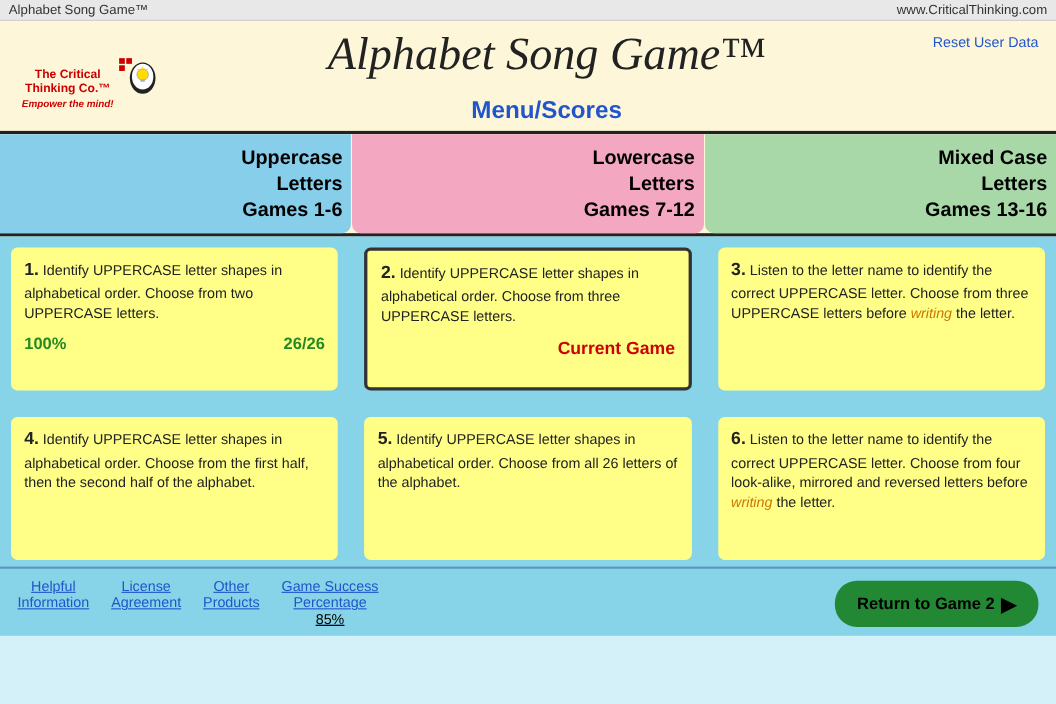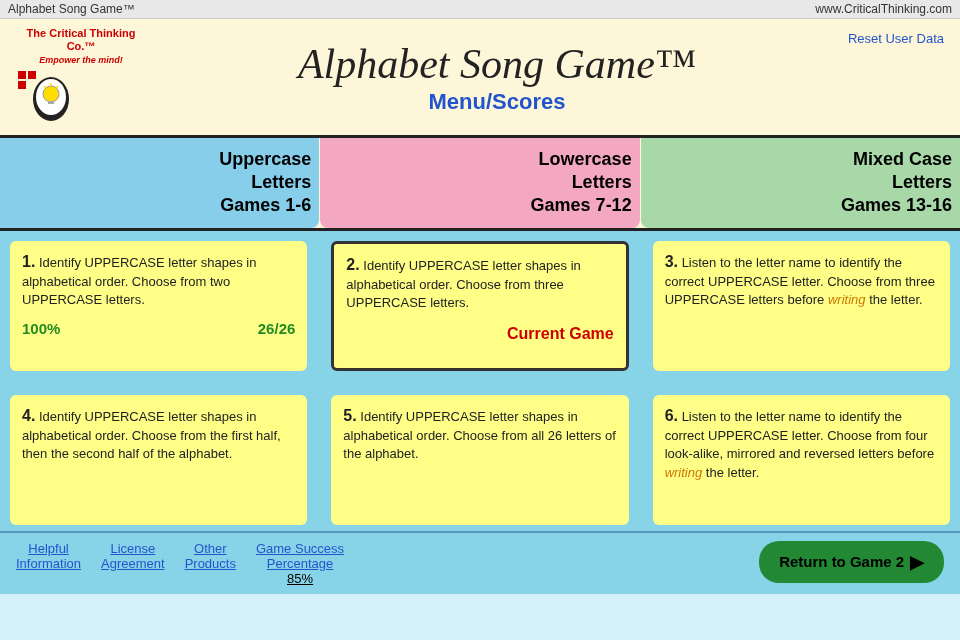--- a/index.html
+++ b/index.html
@@ -30,22 +30,22 @@
     #header {
       background: #fdf6d8;
       padding: 8px 16px 6px 16px;
       display: flex;
       align-items: center;
       justify-content: space-between;
       border-bottom: 3px solid #222;
     }
     #logo-area {
       display: flex;
-      flex-direction: column;
-      align-items: flex-start;
+      flex-direction: row;
+      align-items: flex-end;
       width: 130px;
     }
     #logo-text {
       font-size: 11px;
       color: #cc0000;
       font-weight: bold;
       line-height: 1.2;
       text-align: center;
     }
     #logo-text .tagline {
@@ -67,21 +67,21 @@
       font-size: 42px;
       color: #222;
       font-family: Georgia, serif;
       font-style: italic;
       line-height: 1.1;
     }
     #sub-title {
       font-size: 22px;
       color: #2255cc;
       font-weight: bold;
-      margin-top: 2px;
+      margin-top: 14px;
     }
 
     #reset-btn {
       font-size: 13px;
       color: #2255cc;
       cursor: pointer;
       background: none;
       border: none;
       align-self: flex-start;
       padding-top: 4px;
@@ -162,21 +162,21 @@
       color: #cc7700;
       font-style: italic;
     }
 
     
     #footer {
       background: #87d4e8;
       border-top: 2px solid #5599bb;
       padding: 8px 16px;
       display: flex;
-      align-items: flex-start;
+      align-items: flex-end;
       justify-content: space-between;
     }
     #footer-links {
       display: flex;
       gap: 20px;
     }
     .footer-link {
       color: #2255cc;
       text-decoration: underline;
       font-size: 13px;

